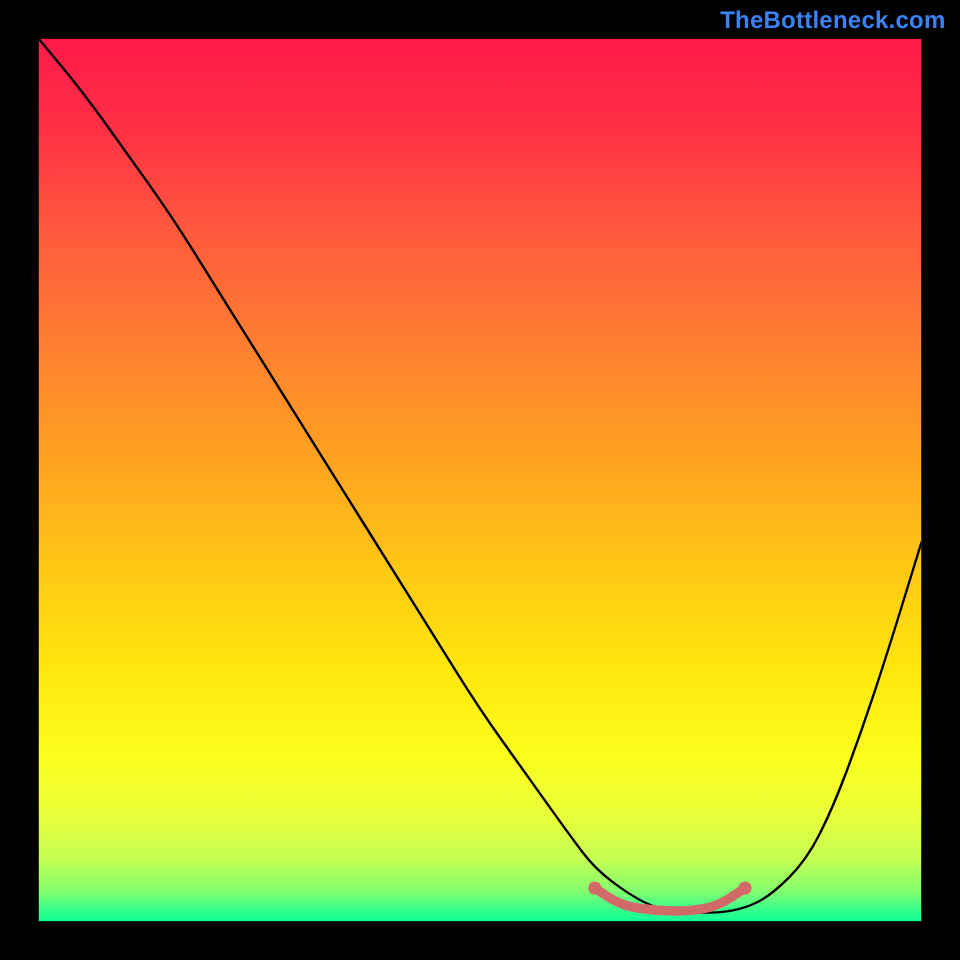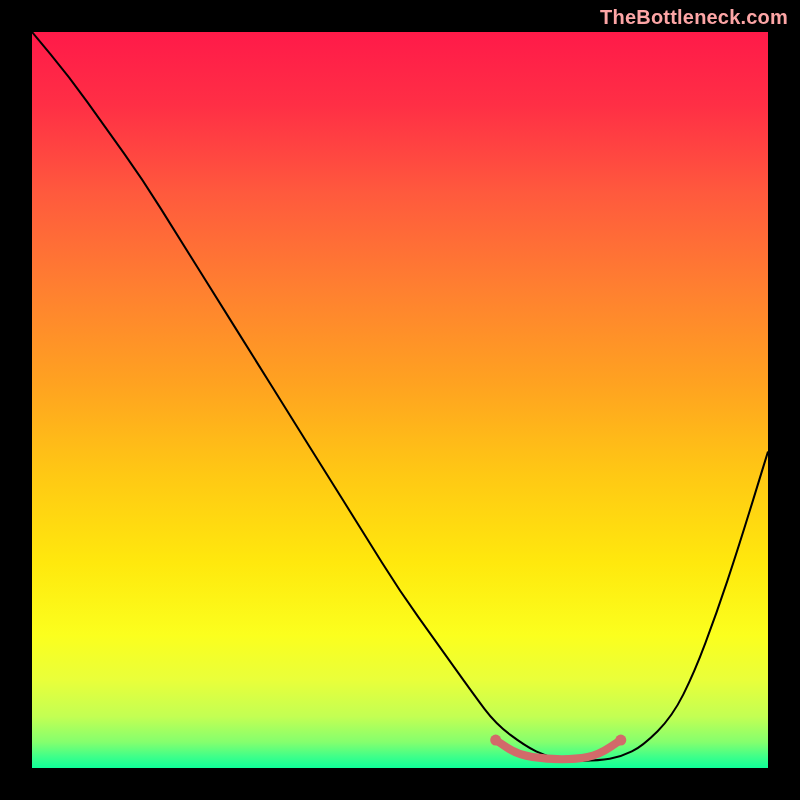--- a/index.html
+++ b/index.html
@@ -14,21 +14,21 @@
   .outer {
     position: relative;
     width: 800px;
     height: 800px;
     background: #000;
   }
   .watermark {
     position: absolute;
     top: 6px;
     right: 12px;
-    color: #fca5a5;
+    color: #3b82f6;
     font-size: 20px;
     font-weight: 600;
     letter-spacing: 0.2px;
     user-select: none;
   }
   .plot-area {
     position: absolute;
     left: 32px;
     top: 32px;
     width: 736px;

